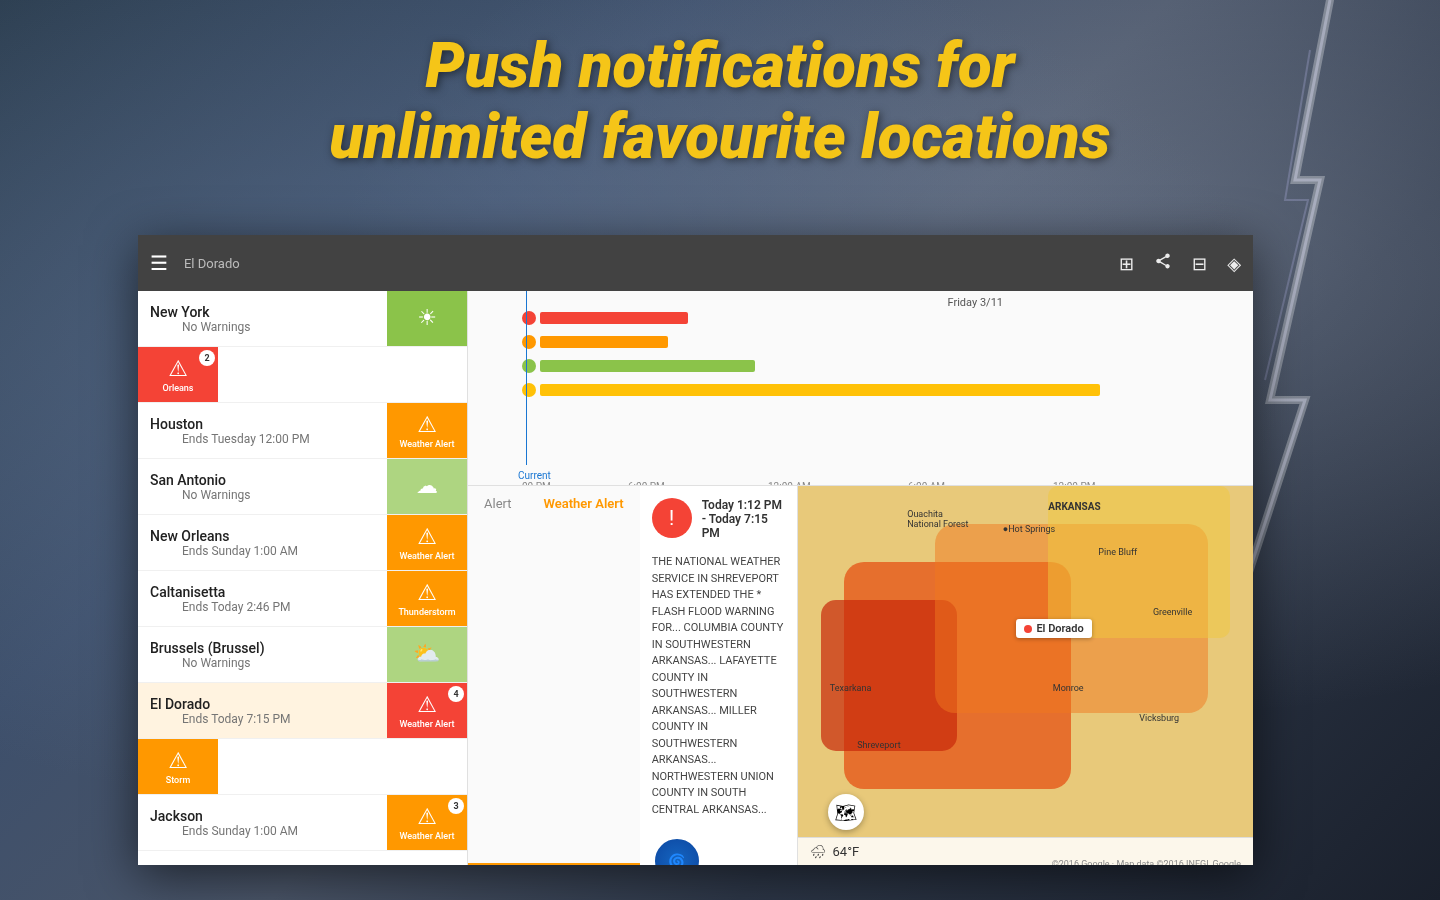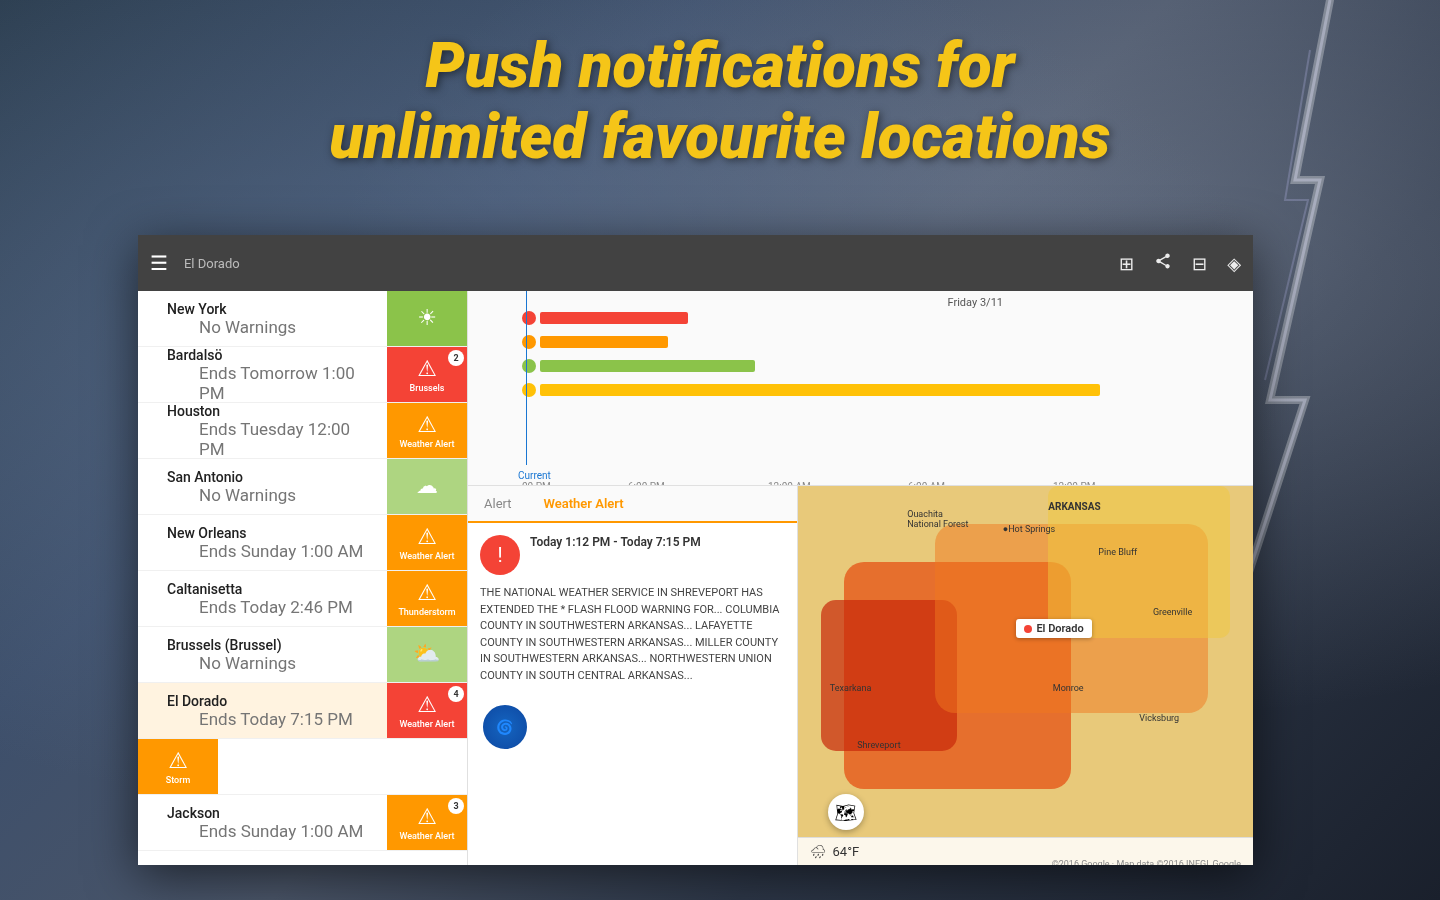--- a/index.html
+++ b/index.html
@@ -123,29 +123,28 @@
     }
     .location-item.active {
       background: #f5f5f5;
     }
     .location-info {
       flex: 1;
       padding: 8px 12px;
       display: flex;
       flex-direction: column;
       justify-content: center;
-      margin-left: 17px;
     }
     .location-name {
       font-size: 14px;
       font-weight: 500;
       color: #212121;
     }
     .location-status {
-      font-size: 17px;
+      font-size: 12px;
       color: #757575;
       padding-left: 32px;
     }
     .location-badge {
       width: 80px;
       display: flex;
       flex-direction: column;
       align-items: center;
       justify-content: center;
       font-size: 10px;
@@ -211,21 +210,21 @@
       display: flex;
       overflow: hidden;
     }
 
     
     .alert-detail {
       width: 330px;
       background: #fff;
       border-right: 1px solid #e0e0e0;
       display: flex;
-      flex-direction: column;
+      flex-direction: row;
       overflow: hidden;
     }
     .alert-tabs {
       display: flex;
       border-bottom: 2px solid #ff9800;
       background: #fafafa;
     }
     .alert-tab {
       padding: 10px 16px;
       font-size: 13px;
@@ -408,28 +407,24 @@
         <div class="location-info">
           <span class="location-name">New York</span>
           <span class="location-status">No Warnings</span>
         </div>
         <div class="location-badge bg-green">
           <span class="badge-icon">☀</span>
         </div>
       </div>
 
       <div class="location-item">
-        <div class="location-info">
-          <span class="location-name">Bardalsö</span>
-          <span class="location-status">Ends Tomorrow 1:00 PM</span>
-        </div>
         <div class="location-badge bg-red">
           <span class="badge-count">2</span>
           <span class="badge-icon">⚠</span>
-          <span class="badge-label">Brussels</span>
+          <span class="badge-label">Orleans</span>
         </div>
       </div>
 
       <div class="location-item">
         <div class="location-info">
           <span class="location-name">Houston</span>
           <span class="location-status">Ends Tuesday 12:00 PM</span>
         </div>
         <div class="location-badge bg-orange">
           <span class="badge-icon">⚠</span>

